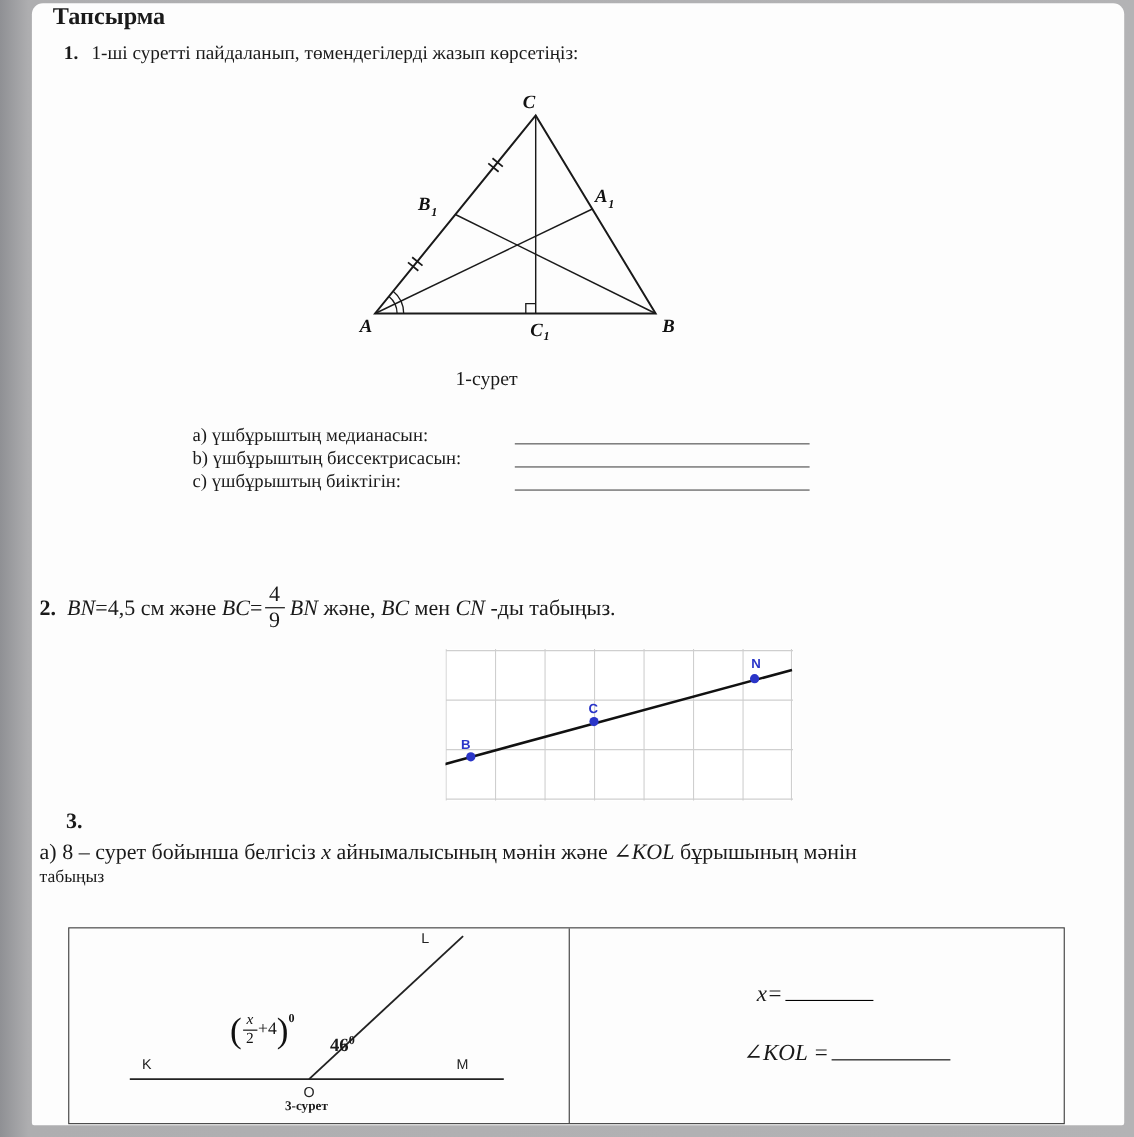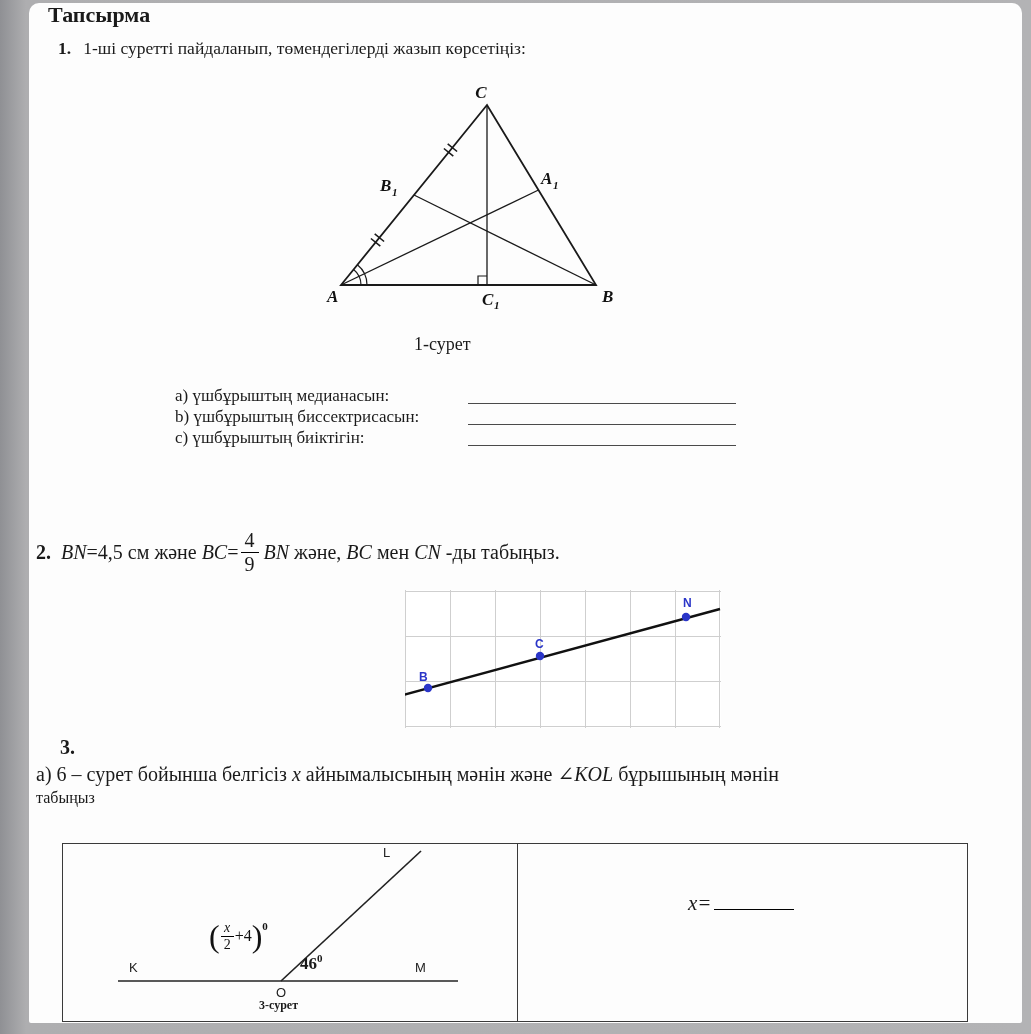--- a/index.html
+++ b/index.html
@@ -32,21 +32,21 @@
   .box-left{width:455px;border-right:1.5px solid #3a3a3a;position:relative;box-sizing:border-box;}
   .box-right{flex:1;position:relative;}
   .ptlabel{position:absolute;font-family:"Liberation Sans","DejaVu Sans",sans-serif;font-size:13px;color:#222;}
   .angle-expr{position:absolute;left:146px;top:76px;display:flex;align-items:center;color:#111;}
   .angle-expr .paren{font-size:32px;font-weight:400;line-height:1;}
   .sfrac{display:inline-flex;flex-direction:column;align-items:center;font-size:14px;line-height:1.1;margin:0 1px;}
   .sfrac .sfd{border-top:1.1px solid #000;padding:0 3px;}
   .sfrac .sfn{padding:0 3px;}
   .angle-expr .plus{font-size:16px;}
   .angle-expr sup{font-size:11px;align-self:flex-start;margin-top:0px;font-weight:700;}
-  .angle46{position:absolute;left:237px;top:96px;font-size:17px;font-weight:700;margin-top:12px;}
+  .angle46{position:absolute;left:237px;top:96px;font-size:17px;font-weight:700;}
   .angle46 sup{font-size:11px;}
   .fig3-caption{position:absolute;left:196px;top:154px;font-size:12px;font-weight:700;}
   .ans-row{position:absolute;font-size:21px;}
   .ans-row .lbl{font-style:italic;}
   .ans-row .blank{display:inline-block;border-bottom:1.4px solid #000;height:19px;vertical-align:baseline;margin-left:2px;}
   .blank-x{width:80px;}
   .blank-kol{width:108px;}
   svg text{user-select:none;}
   .vl{font-family:"Liberation Serif","DejaVu Serif",serif;font-style:italic;font-weight:700;font-size:17px;fill:#111;}
   .vs{font-family:"Liberation Serif","DejaVu Serif",serif;font-style:italic;font-weight:700;font-size:11px;fill:#111;}
@@ -94,21 +94,21 @@
   <line x1="-2" y1="105" x2="315" y2="19" stroke="#111" stroke-width="2.4"></line>
   <circle cx="23" cy="98" r="4.2" fill="#2a35c8"></circle>
   <circle cx="135" cy="66" r="4.2" fill="#2a35c8"></circle>
   <circle cx="281" cy="27" r="4.2" fill="#2a35c8"></circle>
   <text class="gl" x="14" y="91" fill="#2a35c8">B</text>
   <text class="gl" x="130" y="58" fill="#2a35c8">C</text>
   <text class="gl" x="278" y="17" fill="#2a35c8">N</text>
 </svg>
 
 <div class="abs p3num">3.</div>
-<div class="abs p3l1"><span>a) 6 – сурет бойынша белгісіз </span><span class="it">x</span><span> айнымалысының мәнін және </span><span class="it">∠KOL</span><span> бұрышының мәнін</span></div>
+<div class="abs p3l1"><span>a) 8 – сурет бойынша белгісіз </span><span class="it">x</span><span> айнымалысының мәнін және </span><span class="it">∠KOL</span><span> бұрышының мәнін</span></div>
 <div class="abs p3l2">табыңыз</div>
 
 <div class="abs answer-table">
   <div class="box-left">
     <svg width="452" height="176" viewBox="0 0 452 176" style="position:absolute;left:0;top:0;">
       <line x1="55" y1="137" x2="395" y2="137" stroke="#222" stroke-width="1.7"></line>
       <line x1="218" y1="137" x2="358" y2="7" stroke="#222" stroke-width="1.7"></line>
     </svg>
     <span class="ptlabel" style="left:66px;top:116px;">K</span>
     <span class="ptlabel" style="left:352px;top:116px;">M</span>
@@ -122,14 +122,15 @@
         </span>
         <span class="plus">+4</span>
         <span class="paren">)</span>
         <sup>0</sup>
       </span>
     <span class="angle46"><span>46</span><sup>0</sup></span>
     <span class="fig3-caption">3-сурет</span>
   </div>
   <div class="box-right">
     <div class="ans-row" style="left:170px;top:46px;"><span class="lbl">x=</span><span class="blank blank-x"></span></div>
+    <div class="ans-row" style="left:158px;top:100px;"><span class="lbl">∠KOL =</span><span class="blank blank-kol"></span></div>
   </div>
 </div>
 
 </body></html>

